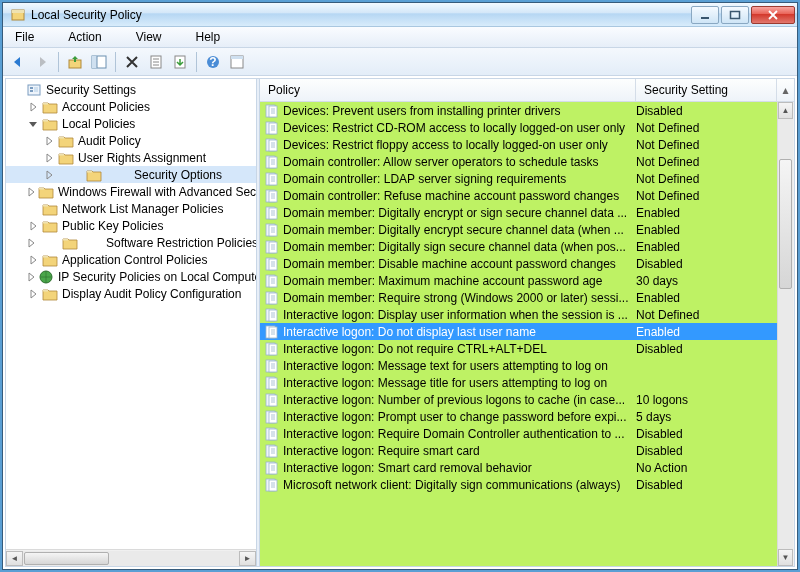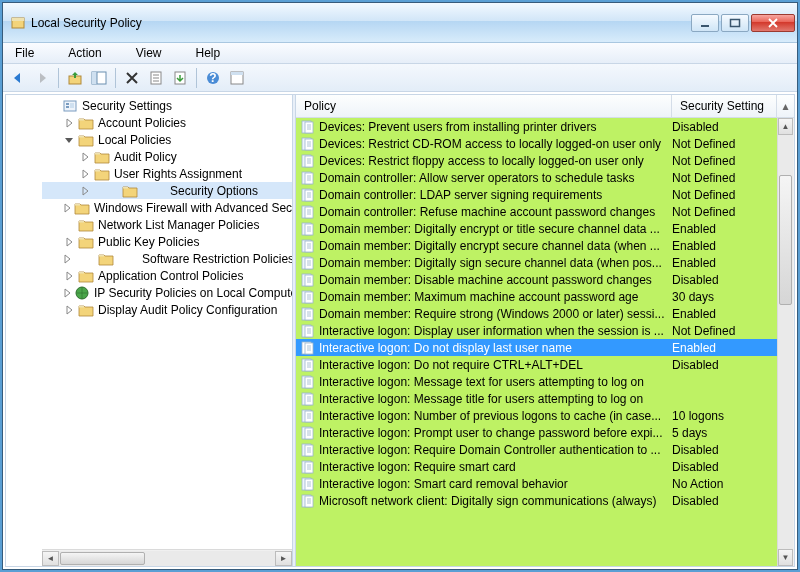--- a/index.html
+++ b/index.html
@@ -1,30 +1,30 @@
 <!DOCTYPE html>
 <html><head>
 <meta charset="utf-8">
 <style>
 * { box-sizing: border-box; margin: 0; padding: 0; font-family: "Segoe UI", Tahoma, sans-serif; font-size: 12px; }
 body { background: #5a9fd4; padding: 2px; }
 .window { width: 796px; height: 568px; background: #fff; border: 1px solid #365b7b; display: flex; flex-direction: column; }
-.titlebar { height: 40px; background: linear-gradient(to bottom, #f2f9ff 0%, #d2e6f8 45%, #b5d6f3 46%, #d8ecfb 100%); display: flex; align-items: center; padding: 0 2px; border-bottom: 1px solid #a9c7e0; }
+.titlebar { height: 24px; background: linear-gradient(to bottom, #f2f9ff 0%, #d2e6f8 45%, #b5d6f3 46%, #d8ecfb 100%); display: flex; align-items: center; padding: 0 2px; border-bottom: 1px solid #a9c7e0; }
 .title-icon { width: 16px; height: 16px; margin: 0 5px; }
 .title-text { flex: 1; color: #000; font-size: 12px; }
 .winbtn { width: 28px; height: 18px; margin-left: 2px; border: 1px solid #8aa8c2; border-radius: 2px; display: flex; align-items: center; justify-content: center; background: linear-gradient(to bottom, #f5faff, #cfe5f6); cursor: pointer; }
 .winbtn.close { width: 44px; background: linear-gradient(to bottom, #f7a6a0 0%, #e96155 45%, #d3392c 46%, #e2786e 100%); border-color: #9b3a30; color: #fff; }
 .winbtn svg { width: 12px; height: 10px; }
 .menubar { height: 21px; background: linear-gradient(to bottom, #fafcff, #e6eef8); border-bottom: 1px solid #c8d6e6; display: flex; align-items: center; padding: 0 4px; gap: 18px; }
 .menuitem { padding: 2px 8px; cursor: pointer; }
 .toolbar { height: 28px; background: linear-gradient(to bottom, #f4f8fd, #e3edf8); border-bottom: 1px solid #c8d6e6; display: flex; align-items: center; padding: 0 4px; gap: 2px; }
 .tbtn { width: 22px; height: 22px; display: flex; align-items: center; justify-content: center; cursor: pointer; border-radius: 2px; }
 .tbtn.disabled { opacity: 0.45; cursor: default; }
 .tsep { width: 1px; height: 20px; background: #b0c4d8; margin: 0 3px; }
-.content { flex: 1; display: flex; border: 1px solid #c8d6e6; margin: 2px; overflow: hidden; padding-left: 36px; }
+.content { flex: 1; display: flex; border: 1px solid #c8d6e6; margin: 2px; overflow: hidden; }
 .tree-pane { width: 250px; background: #fff; overflow: auto; display: flex; flex-direction: column; }
 .tree-items { flex: 1; overflow: hidden; }
 .splitter { width: 4px; background: #e8eff8; cursor: ew-resize; border-left: 1px solid #c8d6e6; border-right: 1px solid #c8d6e6; }
 .list-pane { flex: 1; background: #bef264; overflow: hidden; display: flex; flex-direction: column; position: relative; }
 .tree-root { padding: 2px 0; }
 .tree-row { display: flex; align-items: center; height: 17px; padding-left: 4px; cursor: pointer; white-space: nowrap; }
 .tree-row.selected { background: #d5e7fa; gap: 28px; }
 .expander { width: 14px; height: 14px; display: flex; align-items: center; justify-content: center; cursor: pointer; color: #6a6a6a; }
 .expander.none { visibility: hidden; }
 .node-icon { width: 16px; height: 16px; margin: 0 2px; flex-shrink: 0; }
@@ -387,21 +387,21 @@
               <span class="cell-set">Not Defined</span>
             </div>
             <div class="list-row">
               <span class="cell-icon"><svg viewBox="0 0 16 16">
                   <rect x="2" y="2" width="9" height="12" fill="#eef4fb" stroke="#9ab4cc" stroke-width="0.8"></rect>
                   <rect x="5" y="3" width="8" height="11" fill="#fff" stroke="#9ab4cc" stroke-width="0.8"></rect>
                   <line x1="7" y1="6" x2="11" y2="6" stroke="#9ab4cc" stroke-width="0.8"></line>
                   <line x1="7" y1="8" x2="11" y2="8" stroke="#9ab4cc" stroke-width="0.8"></line>
                   <line x1="7" y1="10" x2="11" y2="10" stroke="#9ab4cc" stroke-width="0.8"></line>
                 </svg></span>
-              <span class="cell-pol">Domain member: Digitally encrypt or title secure channel data ...</span>
+              <span class="cell-pol">Domain member: Digitally encrypt or sign secure channel data ...</span>
               <span class="cell-set">Enabled</span>
             </div>
             <div class="list-row">
               <span class="cell-icon"><svg viewBox="0 0 16 16">
                   <rect x="2" y="2" width="9" height="12" fill="#eef4fb" stroke="#9ab4cc" stroke-width="0.8"></rect>
                   <rect x="5" y="3" width="8" height="11" fill="#fff" stroke="#9ab4cc" stroke-width="0.8"></rect>
                   <line x1="7" y1="6" x2="11" y2="6" stroke="#9ab4cc" stroke-width="0.8"></line>
                   <line x1="7" y1="8" x2="11" y2="8" stroke="#9ab4cc" stroke-width="0.8"></line>
                   <line x1="7" y1="10" x2="11" y2="10" stroke="#9ab4cc" stroke-width="0.8"></line>
                 </svg></span>

